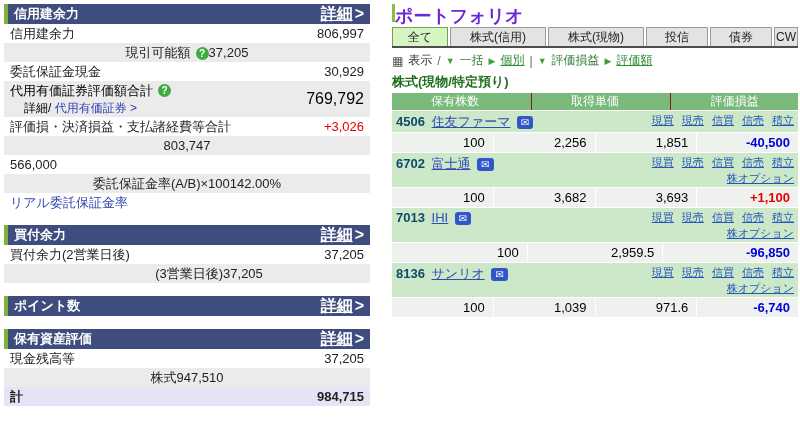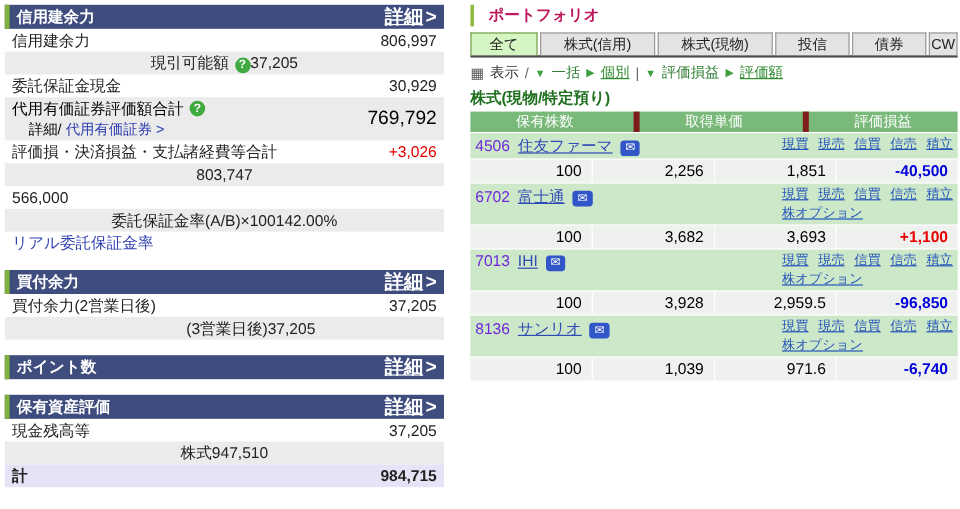--- a/index.html
+++ b/index.html
@@ -27,48 +27,48 @@
   .help-icon { display:inline-block; width:13px; height:13px; border-radius:50%;
     background:#3faa3f; color:#fff; font-size:10px; font-weight:bold; text-align:center;
     line-height:13px; margin-left:5px; cursor:pointer; }
   .daiyo { padding:0 6px; background:#ebebeb; display:flex;
     justify-content:space-between; align-items:center; }
   .daiyo-left .line1 { font-size:13px; min-height:19px; display:flex; align-items:center; }
   .daiyo-left .line2 { font-size:12px; padding-left:14px; min-height:17px; }
   .indent2 { padding-left:44px; }
 
   
-  .pf-title { color:#be185d; font-weight:bold; font-size:13px;
-    border-left:3px solid #8fbc3f; padding-left:12px; height:18px; margin-bottom:5px; }
+  .pf-title { color:#6d28d9; font-weight:bold; font-size:18px;
+    border-left:3px solid #8fbc3f; padding-left:0; height:18px; margin-bottom:5px; }
   .tabs { display:flex; gap:2px; border-bottom:2px solid #4d4d4d; align-items:flex-end; }
   .tab { background:#e3e3e3; border:1px solid #9a9a9a; border-bottom:none; font-size:12px;
     height:19px; line-height:18px; text-align:center; color:#222; cursor:pointer; }
   .tab.sel { background:#d5f5c2; border-color:#7aa050; }
   .t1 { flex:0 0 56px; } .t2 { flex:0 0 96px; } .t3 { flex:0 0 62px; } .t4 { flex:1; }
   .toolbar { font-size:12px; padding:4px 0 3px 0; color:#333; display:flex;
     gap:5px; align-items:center; }
   .grid-icon { color:#555; font-size:12px; }
   .tri { color:#3c9e3c; font-size:9px; }
   .green-label { color:#2e7d32; cursor:pointer; }
   .green-link { color:#2e8b2e; text-decoration:underline; cursor:pointer; }
   .tb-sep { color:#666; }
   .section-title { color:#1e701e; font-weight:bold; font-size:13px; margin:1px 0 2px 0; }
 
   .thead { display:flex; background:#79b979; color:#fff; font-size:12px;
     height:17px; line-height:17px; text-align:center; margin-bottom:1px; }
-  .hcell { flex:1; } .hcell + .hcell { border-left:5px solid #7f1d1d;margin-left:12px; }
+  .hcell { flex:1; } .hcell + .hcell { border-left:1px solid #7f1d1d;margin-left:12px; }
 
   .name-row { background:#cde7c9; display:flex; justify-content:space-between;
     padding:1px 4px; margin-bottom:1px; }
   .nm-left { white-space:nowrap; font-size:13px; padding-top:1px; }
-  .code { color:#6d28d9; }
+  .code { color:#0c4a6e;font-weight:bold; }
   .stock-link { color:#2f4bb5; text-decoration:underline; cursor:pointer; margin:0 3px; }
   .mail-icon { background:#3156c8; color:#fff; border-radius:3px; font-size:10px;
     padding:0 4px; height:13px; line-height:13px; display:inline-block; cursor:pointer; }
-  .nm-actions { text-align:left; font-size:11px; line-height:16px; white-space:nowrap; }
+  .nm-actions { text-align:right; font-size:11px; line-height:16px; white-space:nowrap; }
   .nm-actions a { color:#2456b9; text-decoration:underline; margin-left:5px; cursor:pointer; }
   .val-row { display:flex; background:#eff1ef; font-size:13px; height:19px;
     line-height:19px; margin-bottom:1px; }
   .vcell { flex:1; text-align:right; padding-right:8px; white-space:nowrap; }
   .vcell + .vcell { border-left:1px solid #fff; }
   .pl-neg { color:#0000d8; font-weight:bold; }
   .pl-pos { color:#e60000; font-weight:bold; }
 </style>
 </head>
 <body>
@@ -263,21 +263,20 @@
           <a>信売</a>
           <a>積立</a>
         </div>
         <div>
           <a>株オプション</a>
         </div>
       </div>
     </div>
     <div class="val-row">
       <span class="vcell">100</span>
-      <span class="vcell">3,928</span>
       <span class="vcell">2,959.5</span>
       <span class="vcell pl-neg">-96,850</span>
     </div>
 
     <div class="name-row">
       <div class="nm-left">
         <span class="code">8136</span>
         <a class="stock-link">サンリオ</a>
         <span class="mail-icon">✉</span>
       </div>

